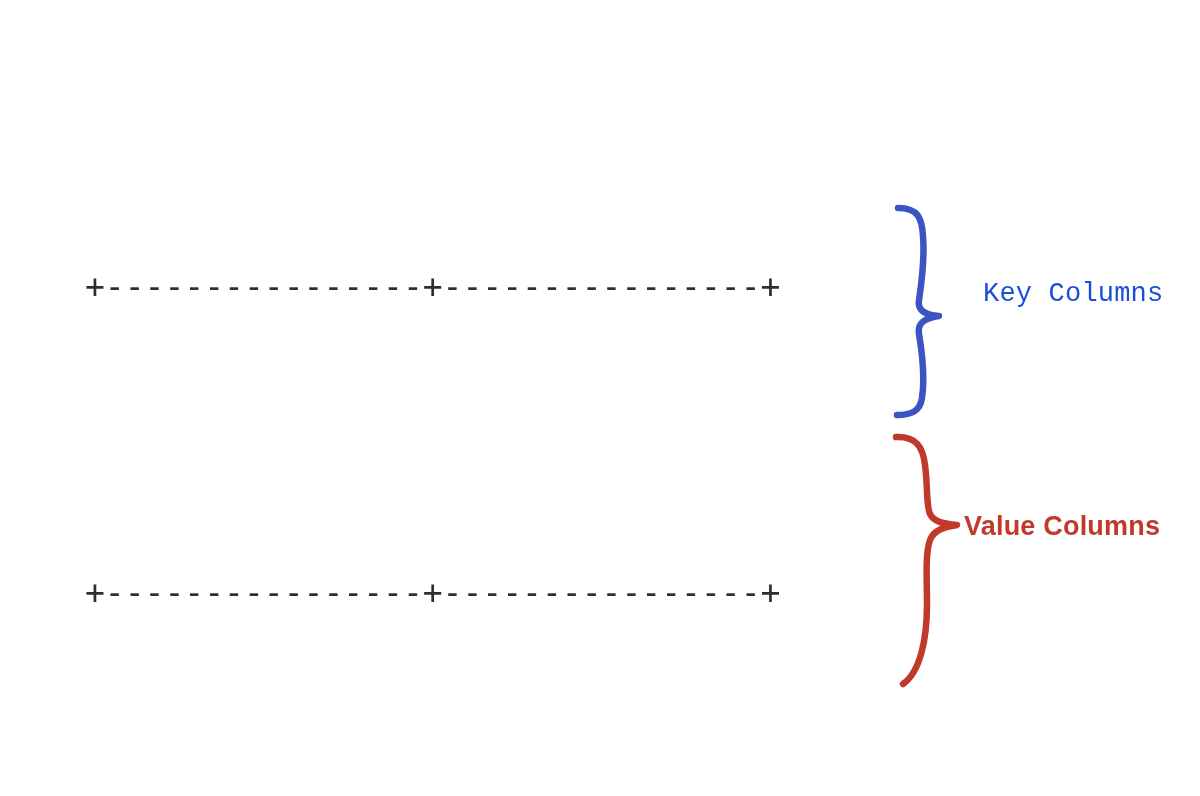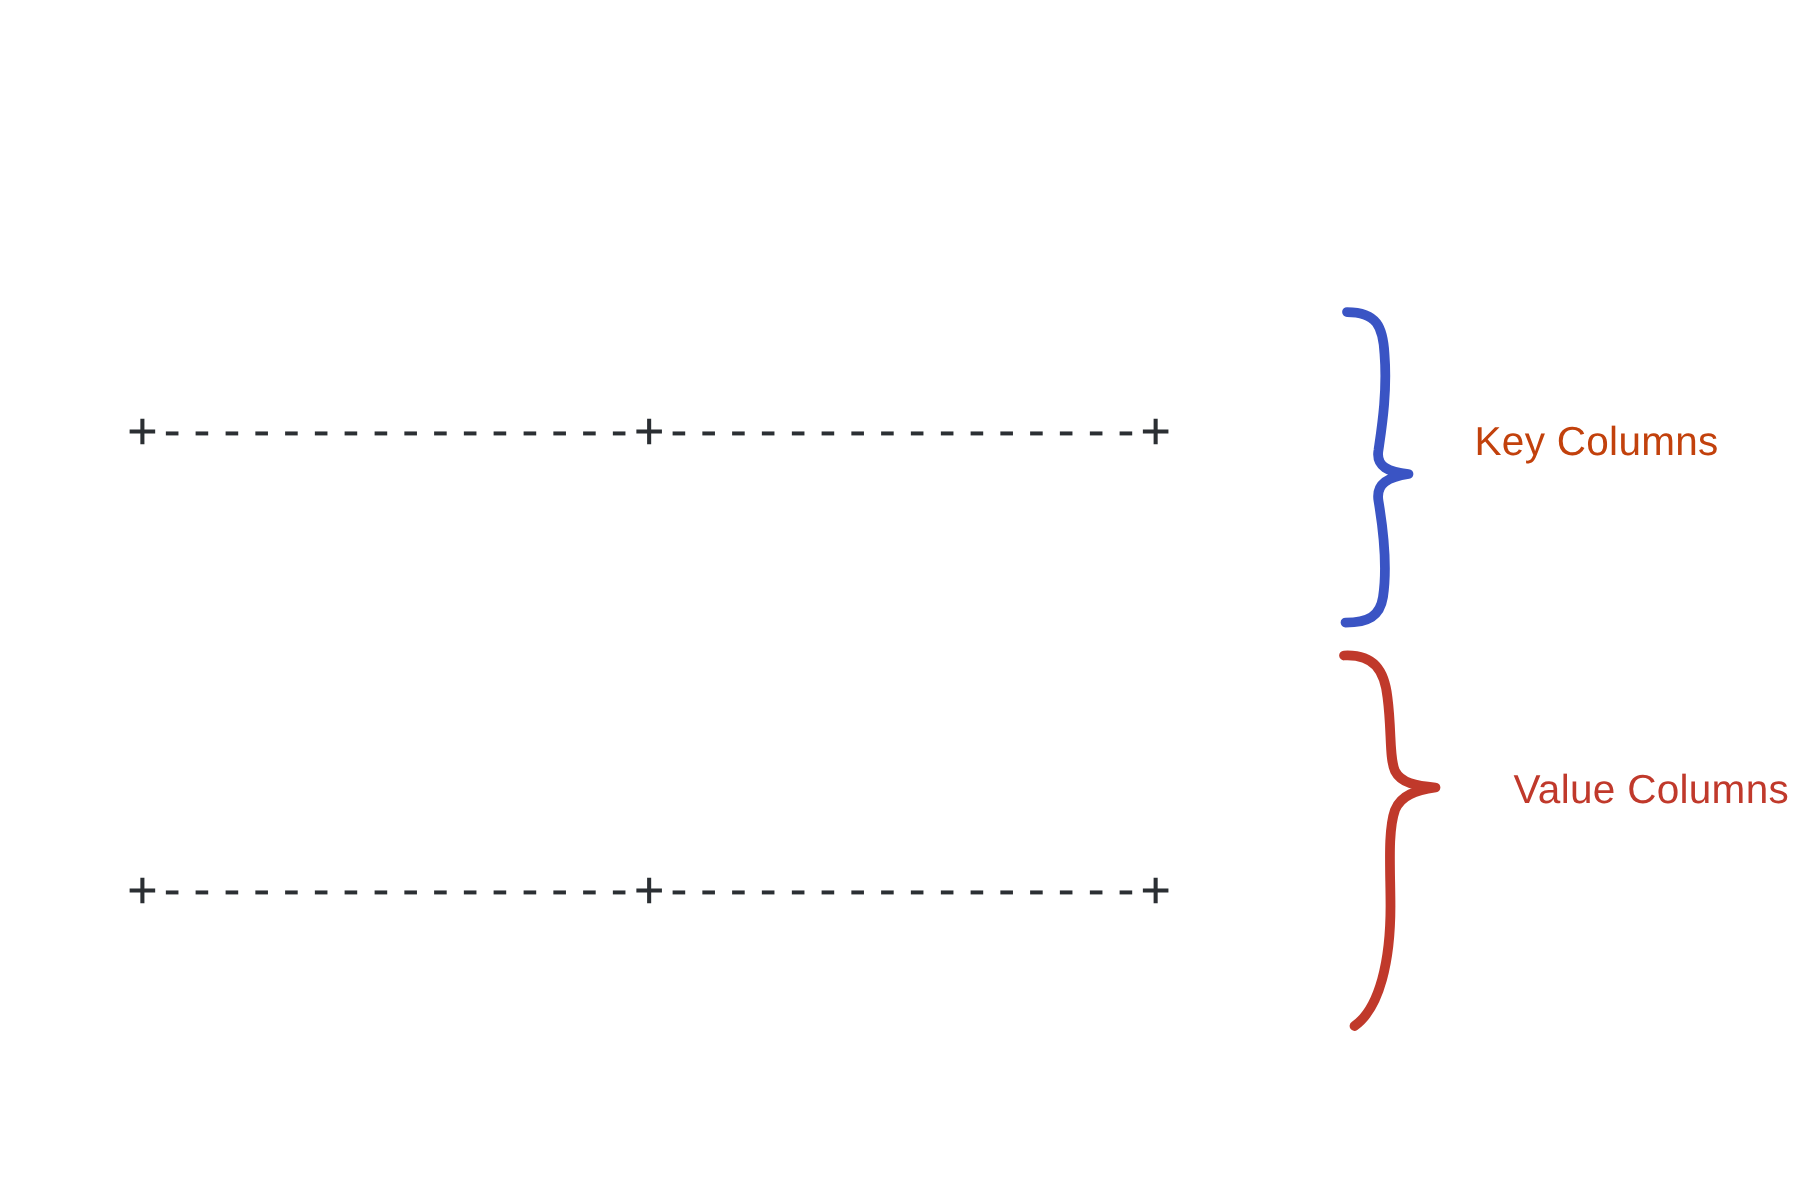--- a/index.html
+++ b/index.html
@@ -58,22 +58,22 @@
   }
 
   .annot-label {
     position: absolute;
     font-family: "Liberation Sans", sans-serif;
     font-size: 27px;
     font-weight: 400;
     letter-spacing: 0.2px;
     white-space: nowrap;
   }
-  .annot-label.key   { left: 983px; top: 279px; color: #c2410c; }
-  .annot-label.value { left: 1009px; top: 511px; color: #c0392b; }
+  .annot-label.key   { left: 983px; top: 279px; color: #1d4ed8; font-family: Liberation Mono, monospace; }
+  .annot-label.value { left: 964px; top: 511px; color: #c0392b; font-weight: bold; }
 </style>
 </head>
 <body>
 
 <div id="stage">
 
   <div class="ascii-table">
 
     <span class="ascii-row rule-row top">+----------------+----------------+</span>
 

